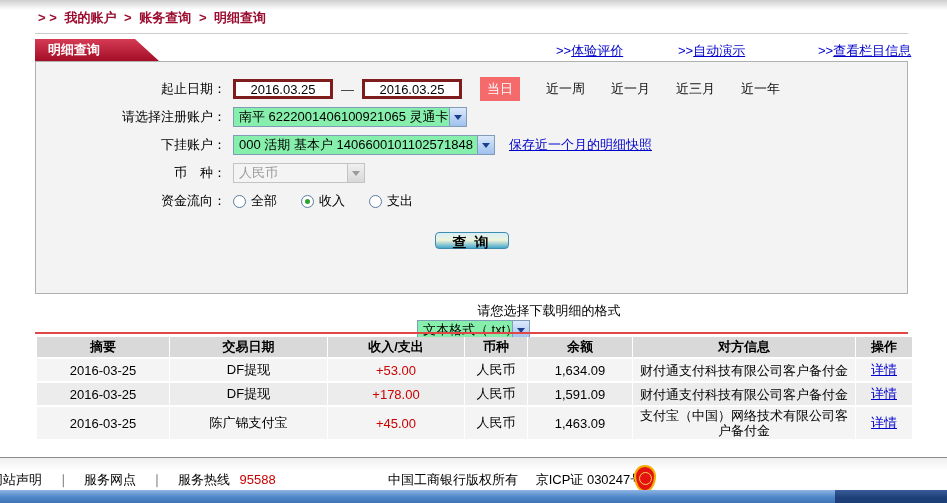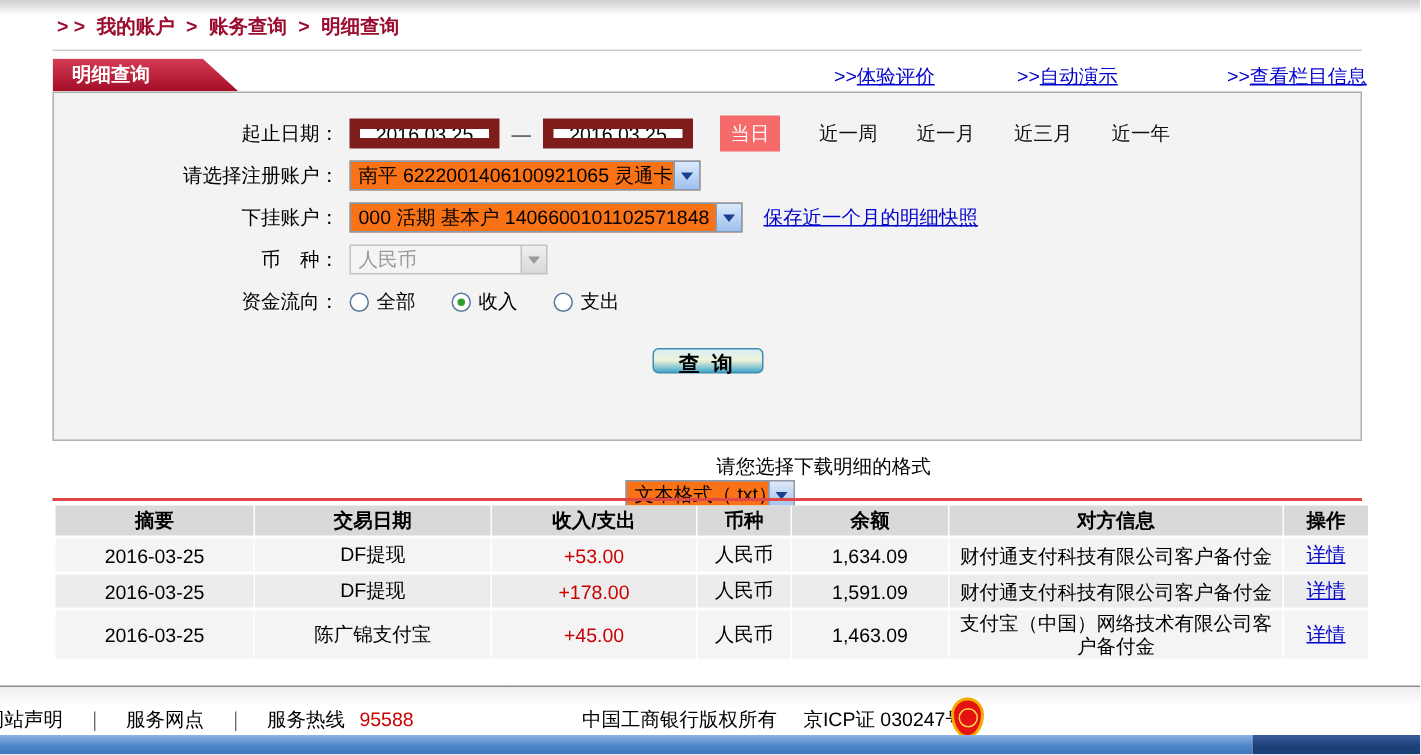--- a/index.html
+++ b/index.html
@@ -24,27 +24,27 @@
   .qlinks { position:absolute; top:42px; font-size:13px; }
   .qlinks .pfx { color:#0000cc; }
   .qlinks .lbl { color:#0000cc; text-decoration:underline; cursor:pointer; }
   #ql0 { left:556px; } #ql1 { left:678px; } #ql2 { left:818px; }
 
   
   .panel { position:absolute; top:61px; left:35px; width:873px; height:233px;
            background:#f3f3f3; border:1px solid #b0b0b0; padding-top:13px; }
   .form-row { display:flex; align-items:center; height:28px; font-size:13px; }
   .form-label { width:190px; text-align:right; margin-right:7px; color:#000; white-space:pre;font-family:Liberation Serif, serif; }
-  .date-input { width:100px; height:20px; border:7px solid #7f1d1d; background:#fff;
+  .date-input { width:100px; height:20px; border:3px solid #7f1d1d; background:#fff;
                 font-size:13px; text-align:center; font-family:"Liberation Sans",sans-serif; }
   .dash { margin:0 8px; color:#333; }
   .preset { margin-left:26px; cursor:pointer; color:#111; }
   .preset.active { background:#f56a6a; color:#fff; padding:3px 7px; margin-left:18px; }
 
-  .xp-select { display:inline-flex; align-items:center; height:20px; background:#f97316;
+  .xp-select { display:inline-flex; align-items:center; height:20px; background:#86efac;
                border:1px solid #7f9db9; cursor:pointer; }
   .xp-select .txt { padding:0 5px; font-size:13px; white-space:nowrap; overflow:hidden; flex:1; }
   .xp-select .arrow { width:17px; height:18px; border-left:1px solid #7f9db9;
                background:linear-gradient(180deg,#dce9fb,#9fc0ee);
                display:flex; align-items:center; justify-content:center; }
   .xp-select .arrow::after { content:""; border:4px solid transparent; border-top:5px solid #1a3f8f; margin-top:5px; }
   .xp-select.disabled { background:#f4f4f4; border-color:#c3c3c3; cursor:default; }
   .xp-select.disabled .txt { color:#9a9a9a; }
   .xp-select.disabled .arrow { background:linear-gradient(180deg,#f0f0f0,#d8d8d8); border-left-color:#c3c3c3; }
   .xp-select.disabled .arrow::after { border-top-color:#9a9a9a; }

